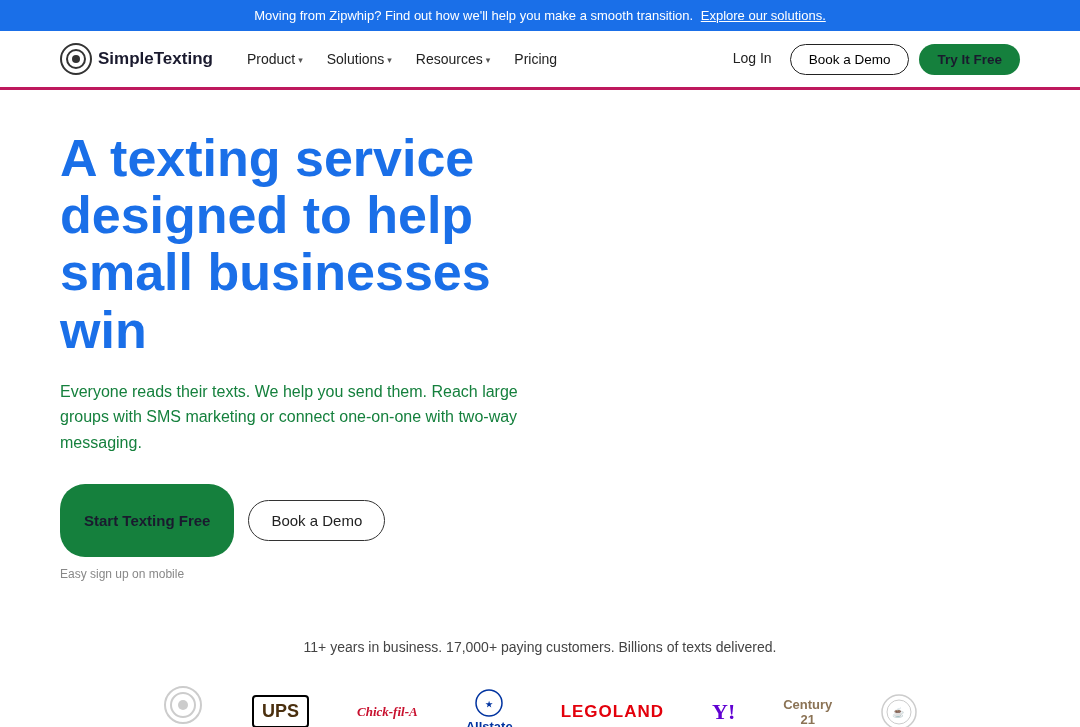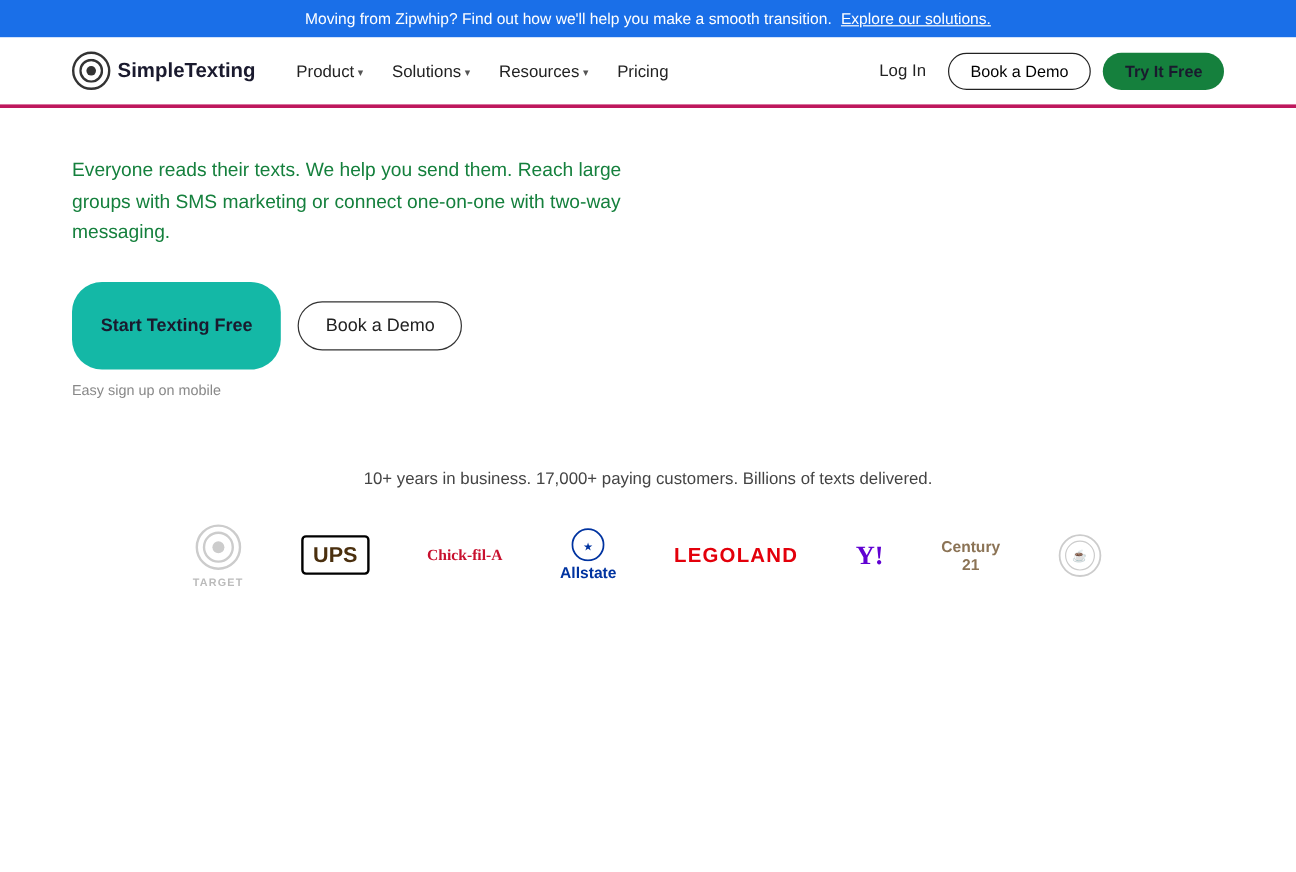--- a/index.html
+++ b/index.html
@@ -120,21 +120,21 @@
       margin-bottom: 28px;
       max-width: 480px;
     }
     .hero-buttons {
       display: flex;
       align-items: center;
       gap: 14px;
       margin-bottom: 10px;
     }
     .btn-start {
-      background: #14b8a6;
+      background: #15803d;
       border: none;
       border-radius: 25px;
       padding: 28px 24px;
       font-size: 15px;
       font-weight: 700;
       cursor: pointer;
       color: #1a1a2e;
       white-space: nowrap;
     }
     .btn-demo {
@@ -175,21 +175,21 @@
       flex-direction: column;
       align-items: center;
       gap: 4px;
       color: #999;
       font-size: 11px;
     }
 
     
     .target-logo { width: 40px; height: 40px; }
     .ups-logo { font-weight: 900; font-size: 18px; color: #4a2f0e; border: 2px solid #000000; padding: 4px 8px; border-radius: 4px; }
-    .chick-fil-a-logo { font-size: 12px; color: #c8102e; font-weight: 700; }
+    .chick-fil-a-logo { font-style: italic; font-size: 12px; color: #c8102e; font-weight: 700; }
     .allstate-logo { font-size: 13px; color: #0033a0; font-weight: 700; }
     .legoland-logo { font-size: 17px; font-weight: 900; color: #e3000b; letter-spacing: 1px; }
     .yahoo-logo { font-size: 22px; font-weight: 900; color: #6001d2; }
     .century21-logo { font-size: 12px; color: #8b7355; font-weight: 700; }
     .starbucks-logo { width: 38px; height: 38px; }
 
     
     .see-case-studies {
       text-align: center;
       padding: 18px 0 30px;
@@ -234,30 +234,35 @@
     </div>
   </div>
   <div class="nav-right">
     <span class="nav-link">Log In</span>
     <button class="btn-outline">Book a Demo</button>
     <button class="btn-green">Try It Free</button>
   </div>
 </nav>
 
 <section class="hero">
+  <h1 class="hero-title">
+    <span>A texting service</span><br>
+    <span>designed to help</span><br>
+    <span>small businesses win</span>
+  </h1>
   <p class="hero-subtitle">Everyone reads their texts. We help you send them. Reach large groups with SMS marketing or connect one-on-one with two-way messaging.</p>
   <div class="hero-buttons">
     <button class="btn-start">Start Texting Free</button>
     <button class="btn-demo">Book a Demo</button>
   </div>
   <p class="hero-note">Easy sign up on mobile</p>
 </section>
 
 <div class="stats-bar">
-  <span>10+ years in business. 17,000+ paying customers. Billions of texts delivered.</span>
+  <span>11+ years in business. 17,000+ paying customers. Billions of texts delivered.</span>
 </div>
 
 <div class="logos-section">
 
   <div class="logo-placeholder">
     <svg class="target-logo" viewBox="0 0 40 40" fill="none" xmlns="http://www.w3.org/2000/svg">
       <circle cx="20" cy="20" r="18" stroke="#ccc" stroke-width="2" fill="none"></circle>
       <circle cx="20" cy="20" r="12" stroke="#ccc" stroke-width="2" fill="none"></circle>
       <circle cx="20" cy="20" r="5" fill="#ccc"></circle>
     </svg>

